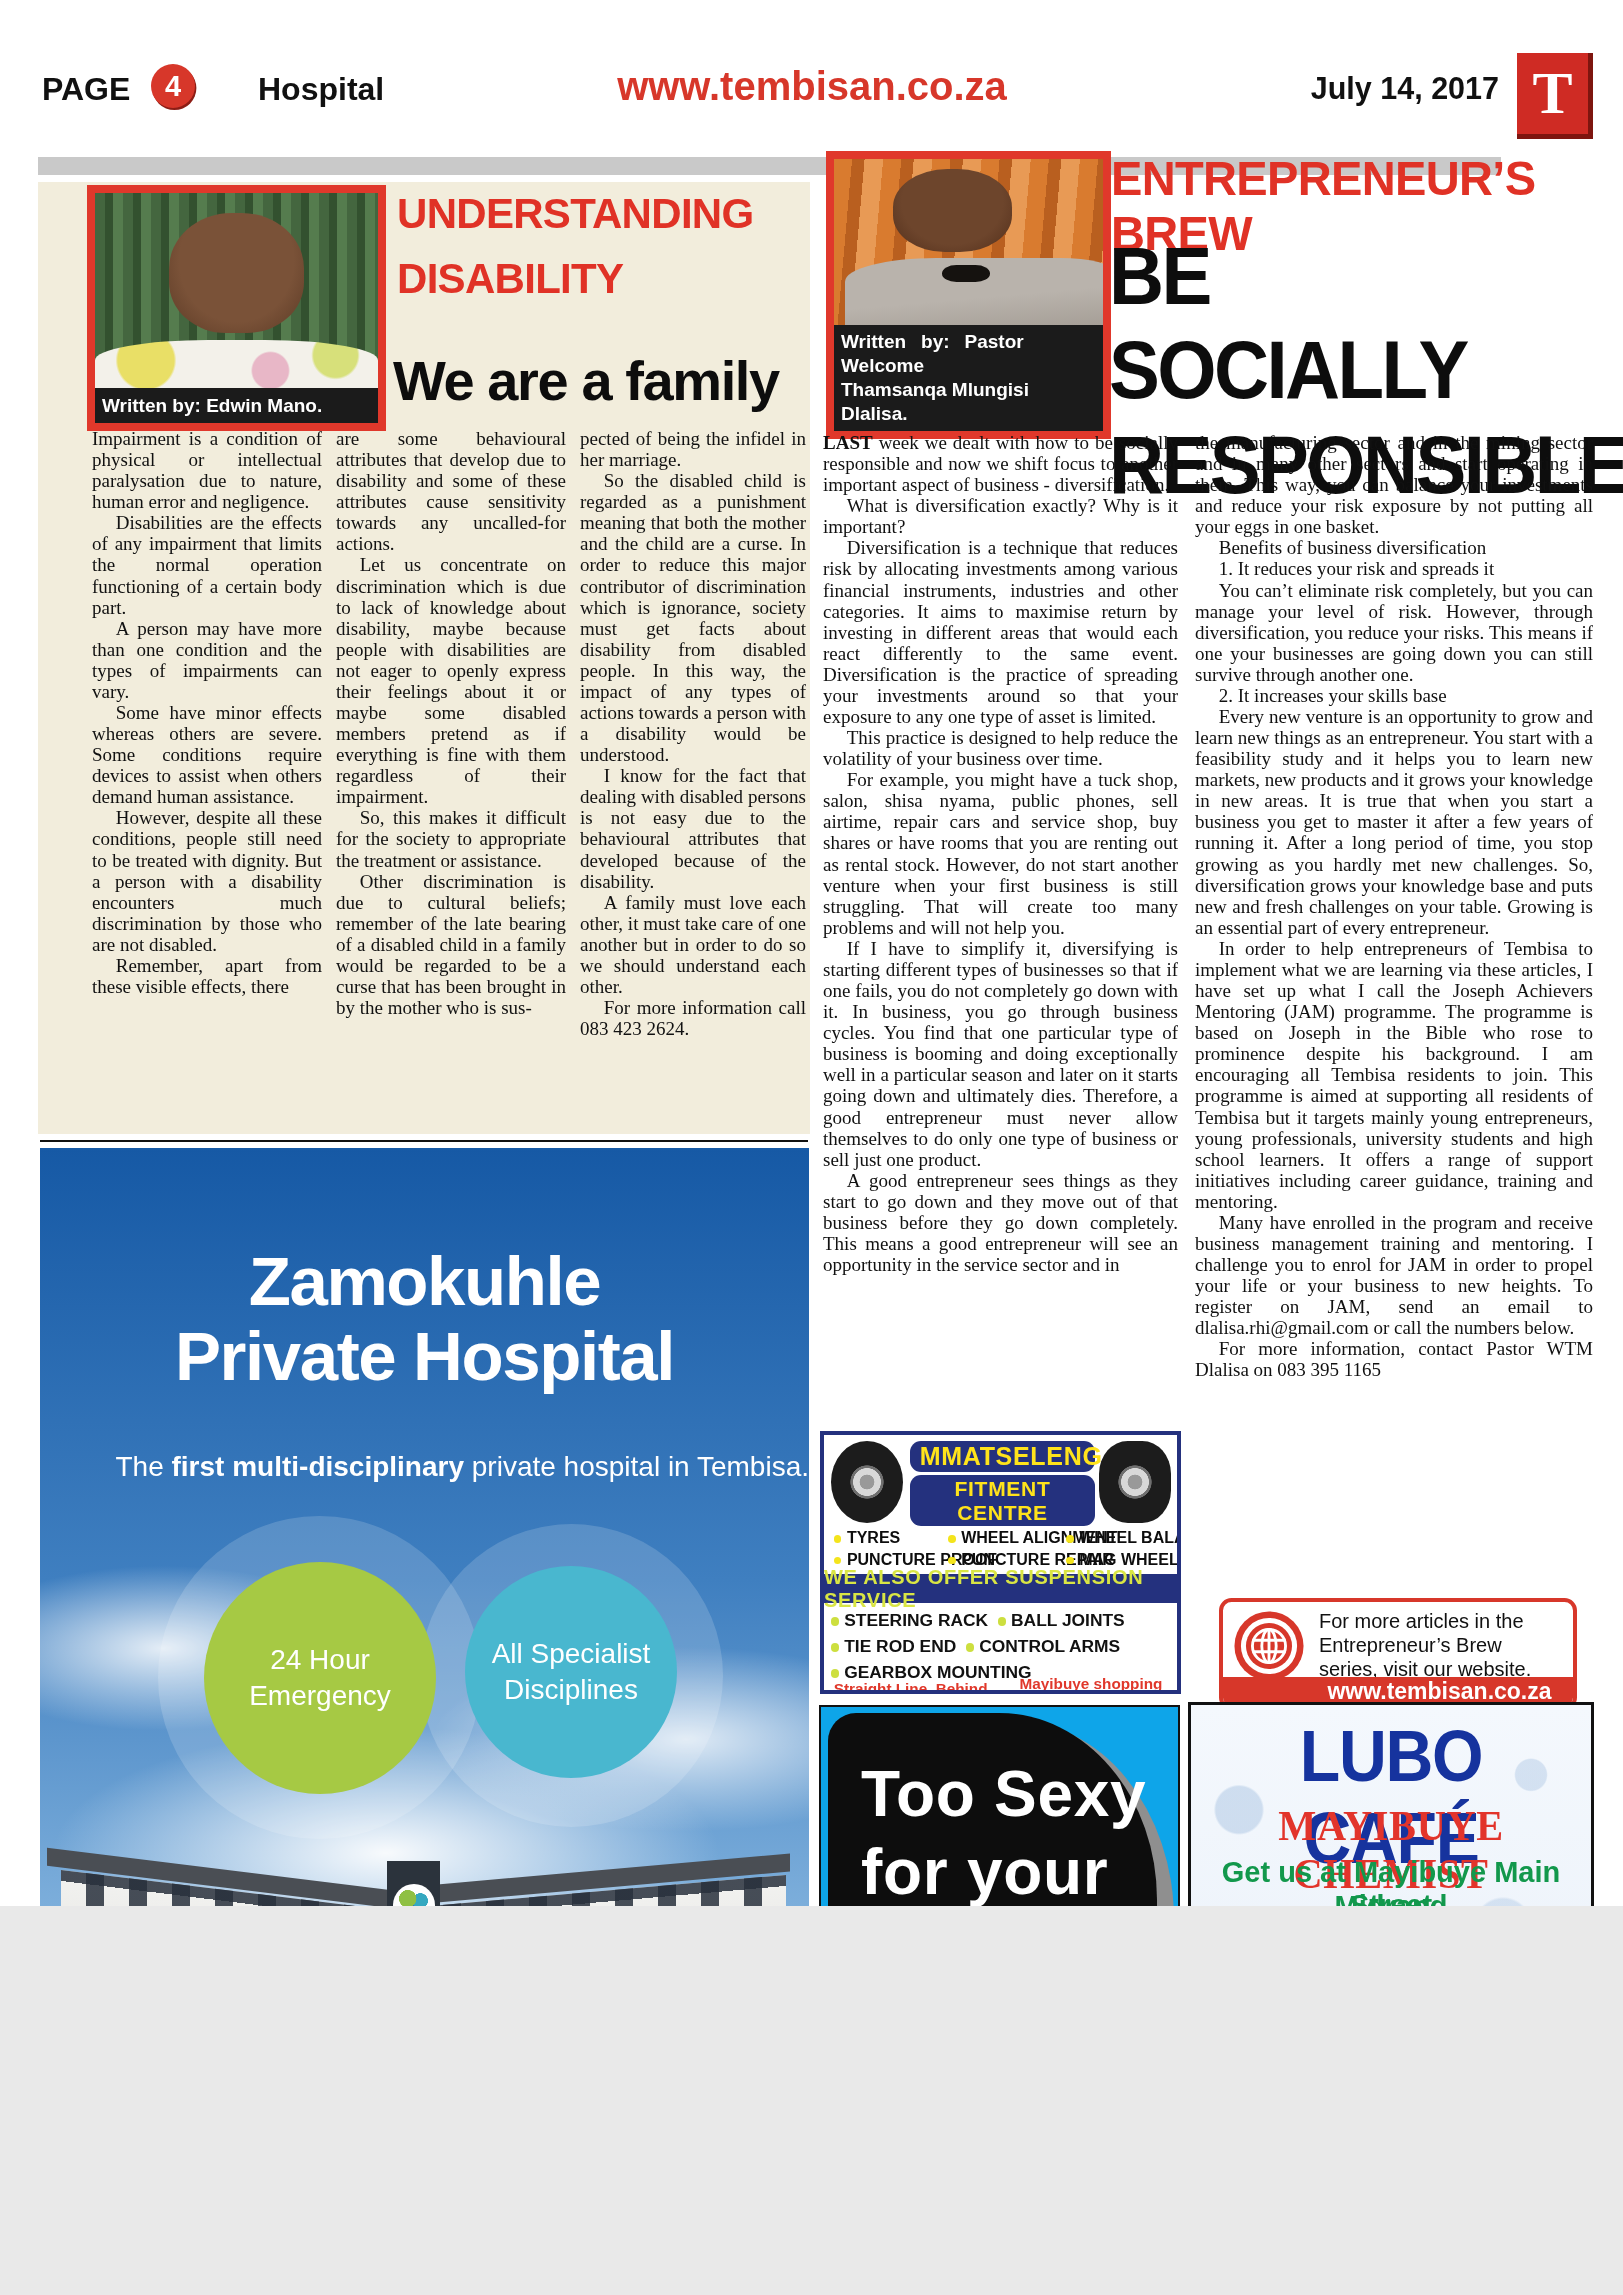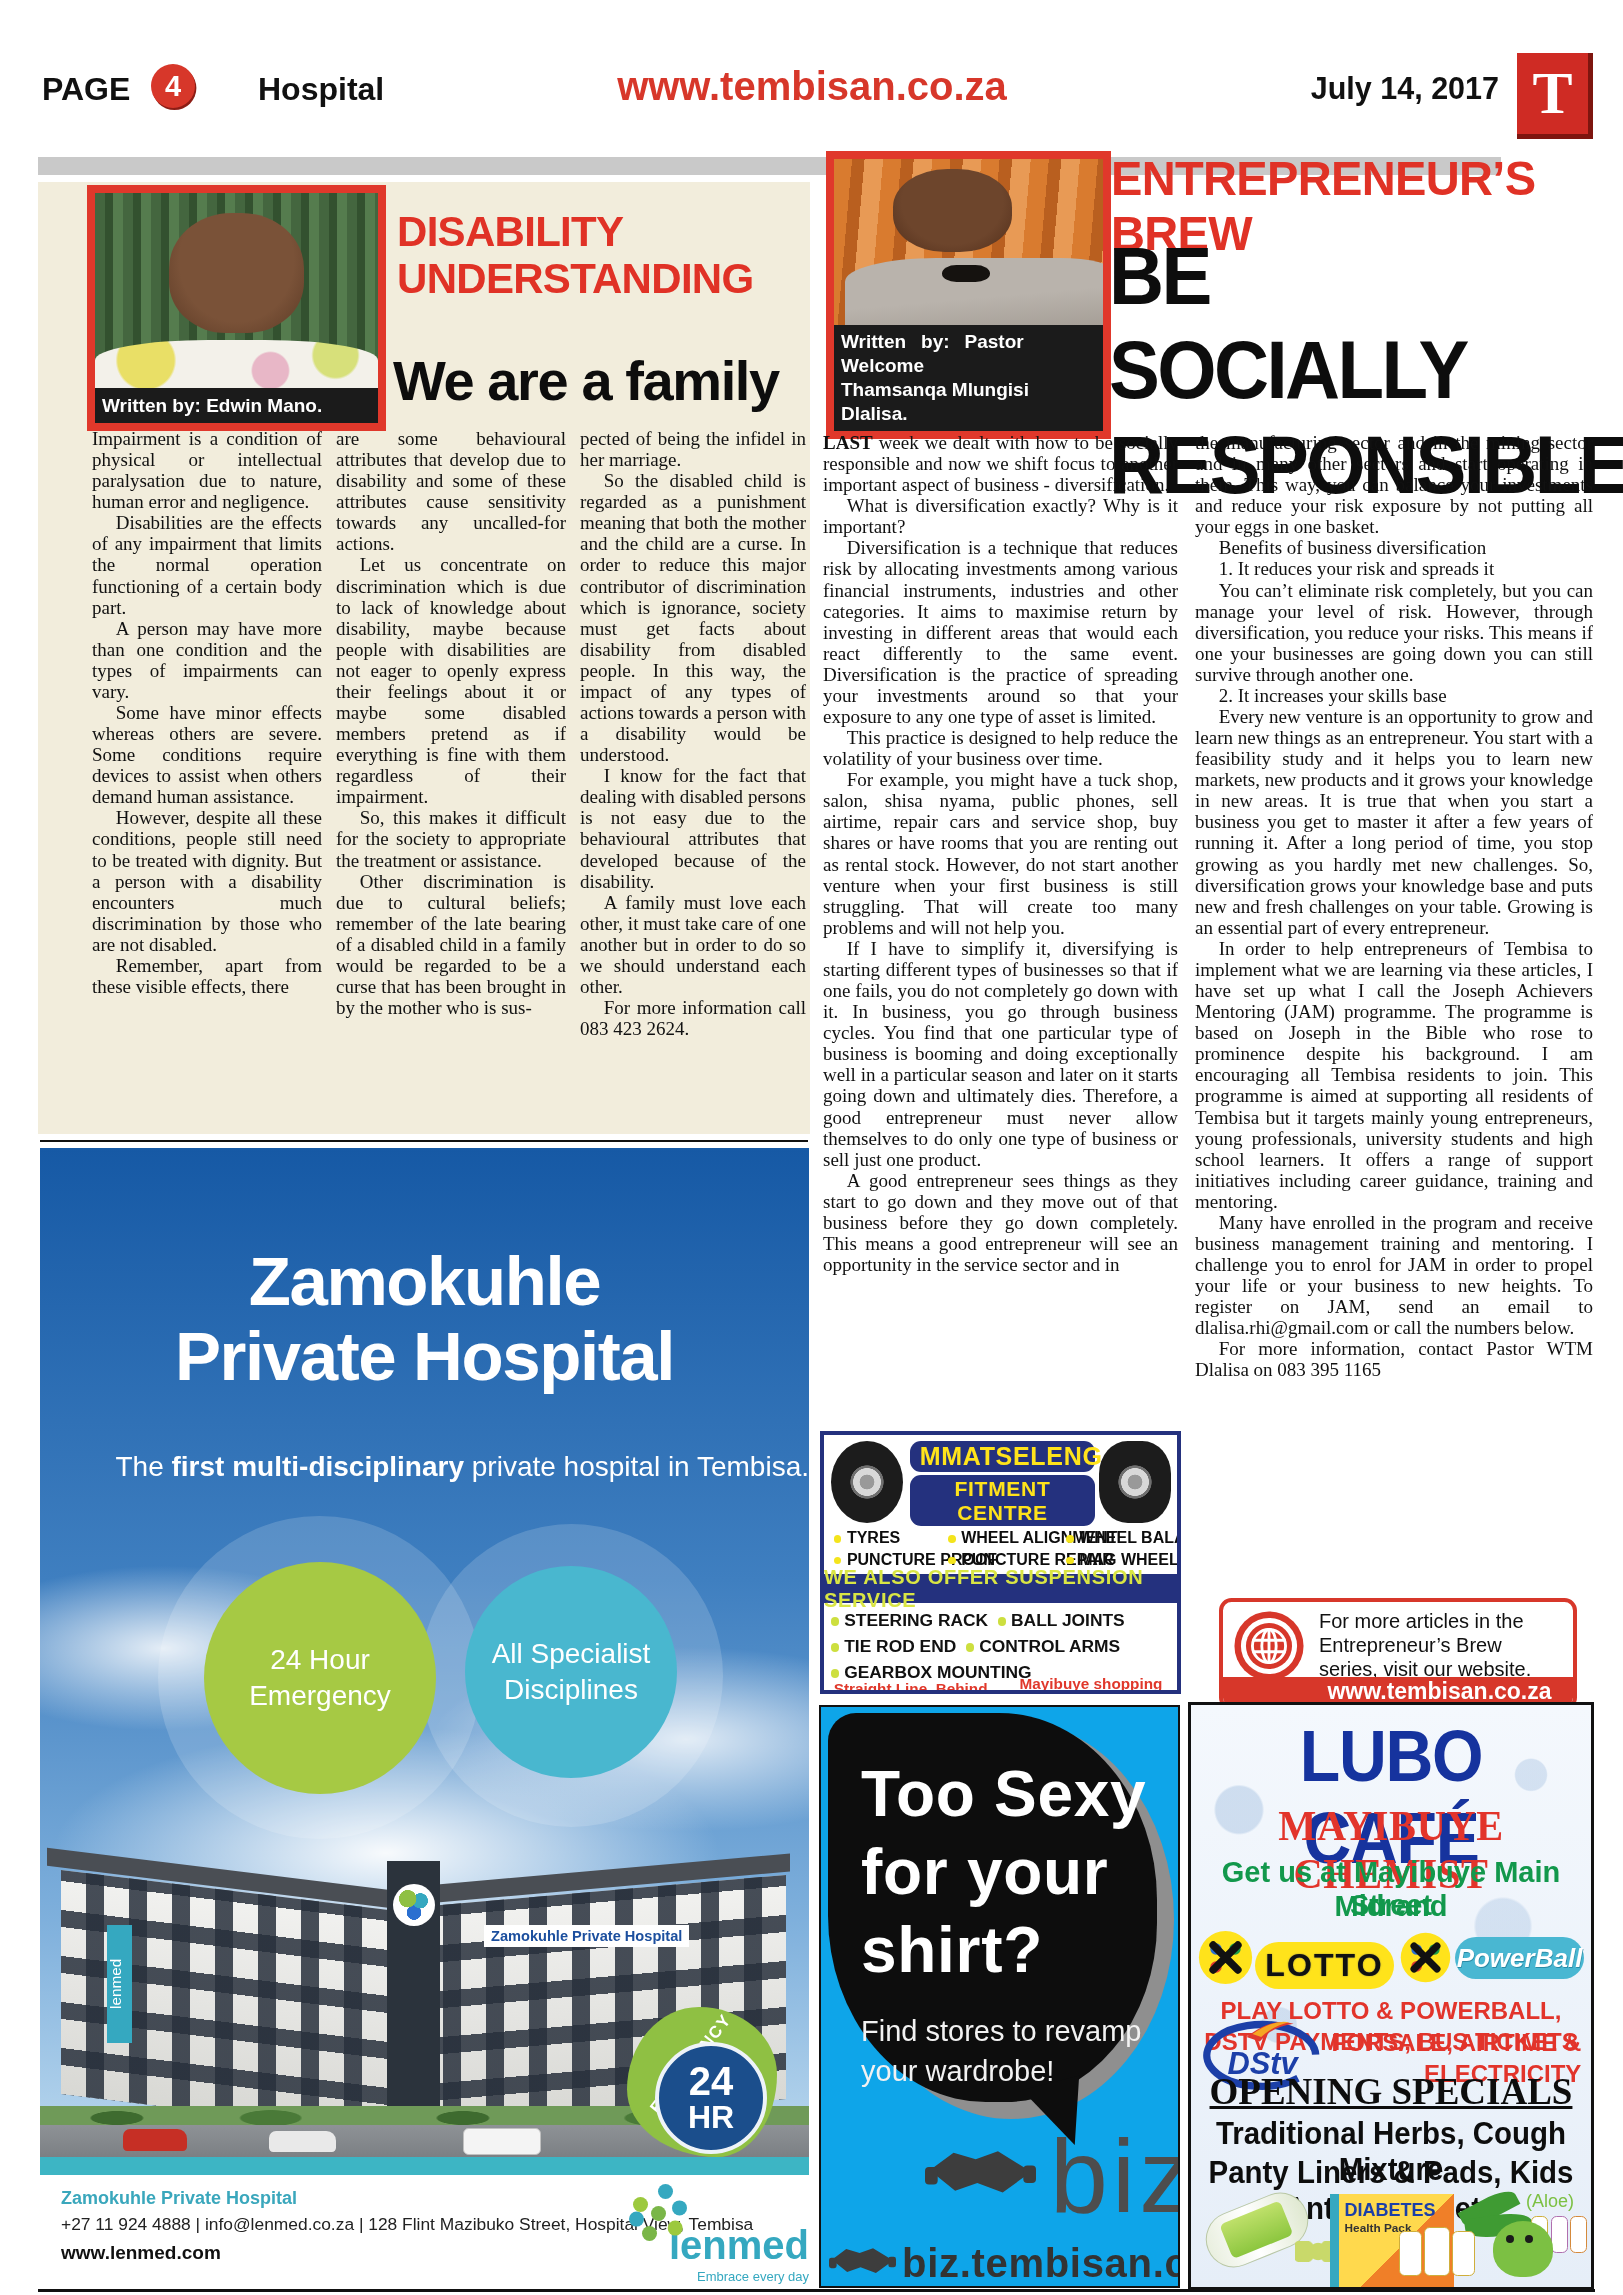--- a/index.html
+++ b/index.html
@@ -1,16 +1,16 @@
 <!DOCTYPE html>
 <html style="font-size:11px"><head>
 <meta charset="utf-8">
 <style>
   html,body{margin:0;padding:0;background:#e9e9e9;}
-  #page{position:relative;width:1624px;height:2295px;background:#ffffff;font-family:"Liberation Serif",serif;color:#111;overflow:hidden;}
+  #page{position:relative;width:1624px;height:1906px;background:#ffffff;font-family:"Liberation Serif",serif;color:#111;overflow:hidden;}
   .abs{position:absolute;}
   
   .hdr-label{font-family:"Liberation Sans",sans-serif;font-weight:bold;font-size:32px;}
   .page-num{width:44px;height:44px;border-radius:50%;background:#d7372a;color:#fff;font-family:"Liberation Sans",sans-serif;font-weight:bold;font-size:29px;display:flex;align-items:center;justify-content:center;box-shadow:1.4px 2.1px 0 #8d1d15;}
   .hdr-url{width:100%;text-align:center;font-family:"Liberation Sans",sans-serif;font-weight:bold;font-size:40px;color:#d7372a;}
   .hdr-date{font-family:"Liberation Sans",sans-serif;font-weight:bold;font-size:30.5px;text-align:right;}
   .hdr-bar{background:#c9c9c9;}
   .t-logo{background:#cf2b24;border-right:5.6px solid #7e150f;border-bottom:5.6px solid #7e150f;display:flex;align-items:center;justify-content:center;color:#fff;font-family:"Liberation Serif",serif;font-weight:bold;font-size:60px;}
   
   .cream{background:#f2eddc;}
@@ -105,22 +105,22 @@
 
   <div class="abs photo-frame" style="left:87px;top:185px;width:283px;height:230px;">
     <div class="photo-area photo-mano">
       <div class="face"></div>
       <div class="shirt"></div>
     </div>
     <div class="photo-caption">Written by: Edwin Mano.</div>
   </div>
 
   <div class="abs kicker" style="left:397px;top:190px;width:403px;font-size:42px;">
+    <div>UNDERSTANDING</div>
     <div style="margin-top:18px;">DISABILITY</div>
-    <div>UNDERSTANDING</div>
   </div>
 
   <div class="abs big-title" style="left:393px;top:348px;width:416px;font-size:56px;">We are a family</div>
 
   <div class="abs col" style="left:92px;top:428px;width:230px;height:702px;">
       <p class="no-indent">Impairment is a condition of physical or intellectual paralysation due to nature, human error and negligence.</p>
       <p>Disabilities are the effects of any impairment that limits the normal operation functioning of a certain body part.</p>
       <p>A person may have more than one condition and the types of impairments can vary.</p>
       <p>Some have minor effects whereas others are severe. Some conditions require devices to assist when others demand human assistance.</p>
       <p>However, despite all these conditions, people still need to be treated with dignity. But a person with a disability encounters much discrimination by those who are not disabled.</p>

